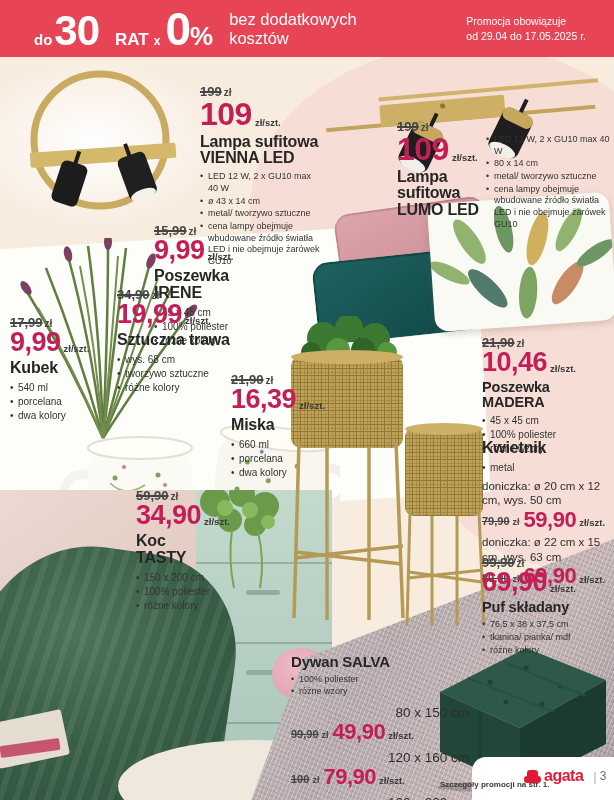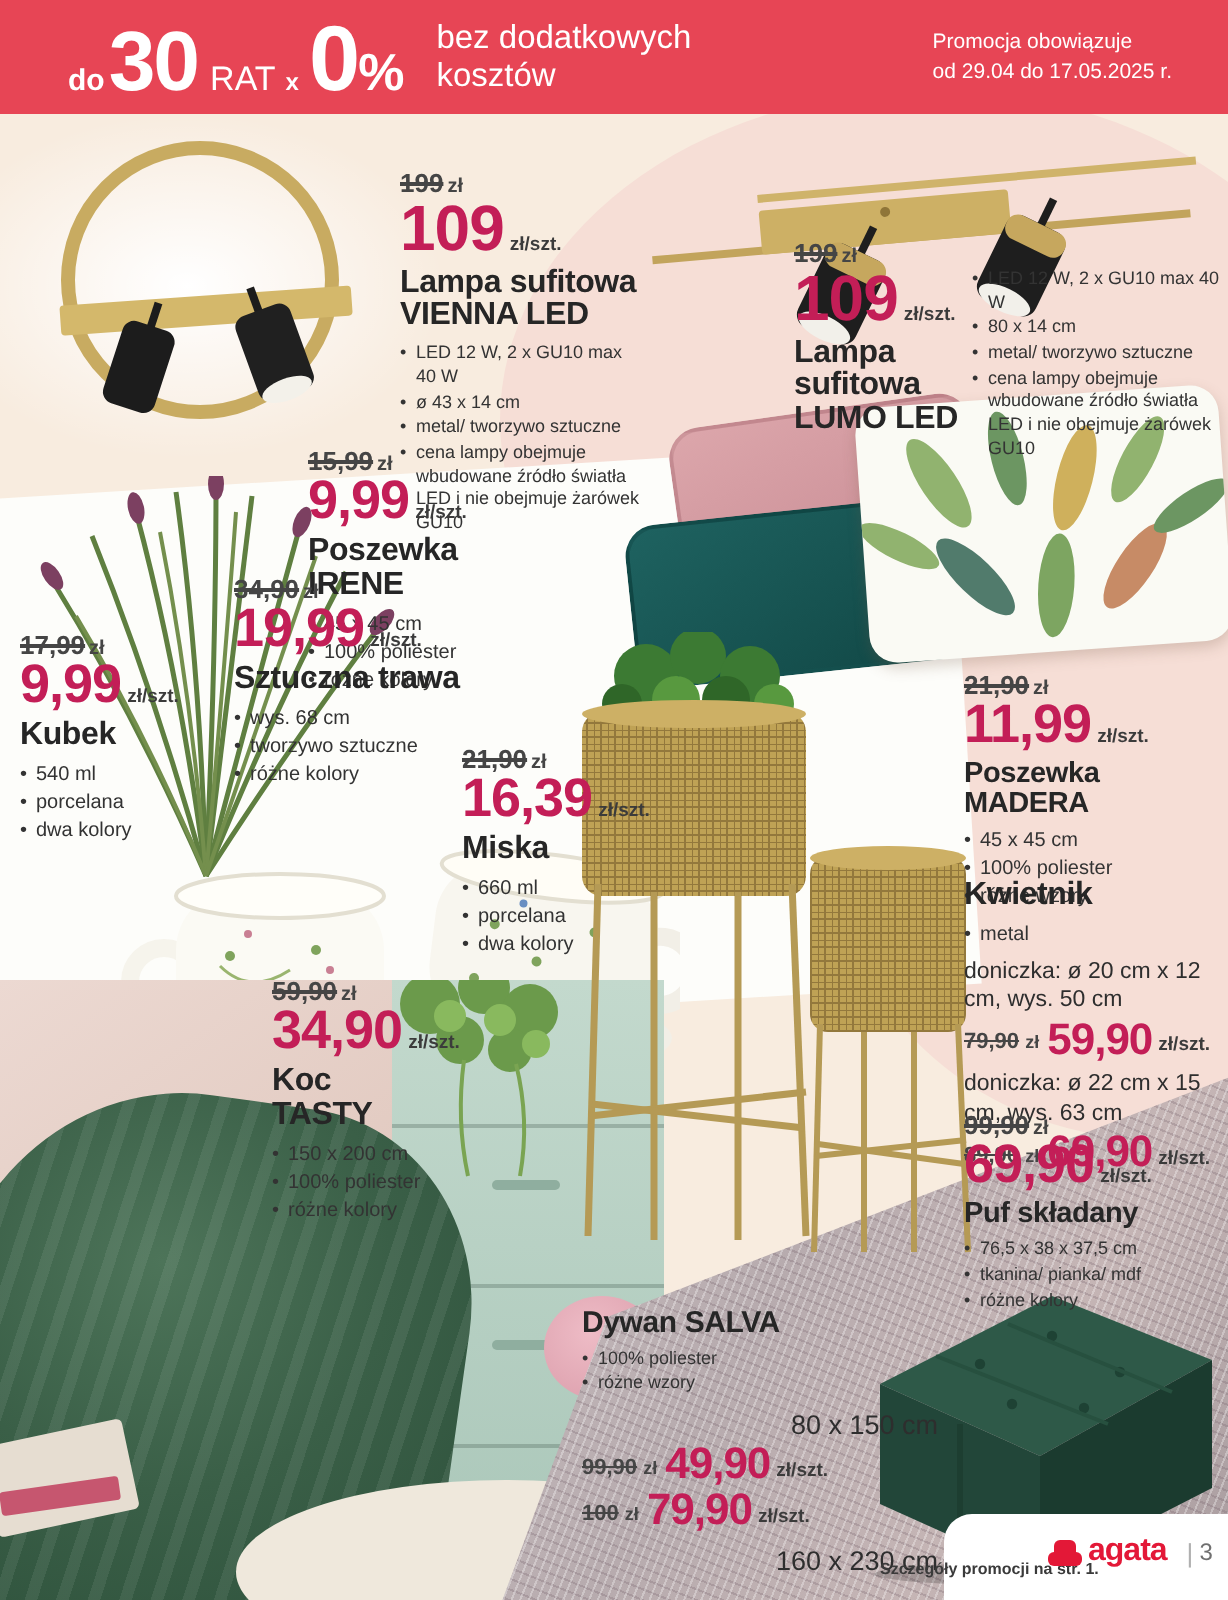--- a/index.html
+++ b/index.html
@@ -6,21 +6,21 @@
   body { background:#ffffff; font-family:"Liberation Sans", sans-serif; }
   .page { position:relative; width:614px; height:800px; overflow:hidden;
           background:#f8ecdf; font-family:"Liberation Sans", sans-serif; }
 
   
   .banner { position:absolute; top:0; left:0; width:614px; height:57px;
             background:#e74555; color:#fff; display:flex; align-items:center; z-index:30; }
   .rates { display:flex; align-items:baseline; margin-left:34px; white-space:nowrap; }
   .w-do  { font-size:15px; font-weight:700; margin-right:2px; }
   .w-30  { font-size:42px; font-weight:700; line-height:1; letter-spacing:-1px; }
-  .w-rat { font-size:17px; font-weight:400; margin-left:6px; }
+  .w-rat { font-size:17px; font-weight:700; margin-left:16px; }
   .w-x   { font-size:12px; font-weight:700; margin:0 5px; }
   .w-0   { font-size:46px; font-weight:700; line-height:1; letter-spacing:-1px; }
   .w-pct { font-size:26px; font-weight:700; }
   .no-costs { margin-left:16px; font-size:16.5px; line-height:1.12; width:175px; }
   .promo-period { margin-left:auto; margin-right:28px; font-size:10.5px; line-height:1.4; text-align:left; }
 
   
   .blob { position:absolute; background:#f6ded6; border-radius:50%; z-index:1; }
   .blob1 { left:250px; top:45px;  width:430px; height:330px; }
   .blob2 { left:420px; top:290px; width:320px; height:280px; }
@@ -474,21 +474,21 @@
     <ul class="feats f10">
       <li>660 ml</li>
       <li>porcelana</li>
       <li>dwa kolory</li>
     </ul>
   </div>
 
   <div class="pblock" id="b-madera">
     <div class="old"><span class="num">21,90</span><span class="cur">zł</span></div>
     <div class="price-row">
-        <span class="pr-mid">11,99</span>
+        <span class="pr-mid">10,46</span>
         <span class="unit">zł/szt.</span>
       </div>
     <div class="pname pname-sm">Poszewka MADERA</div>
     <ul class="feats f10">
       <li>45 x 45 cm</li>
       <li>100% poliester</li>
       <li>różne wzory</li>
     </ul>
   </div>
 
@@ -544,20 +544,21 @@
     <ul class="feats">
       <li>100% poliester</li>
       <li>różne wzory</li>
     </ul>
     <div class="dsize">80 x 150 cm</div>
     <div class="vrow">
       <span class="vold"><span class="num">99,90</span> <span class="cur">zł</span></span>
       <span class="vprice">49,90</span>
       <span class="unit">zł/szt.</span>
     </div>
+    <div class="dsize">120 x 160 cm</div>
     <div class="vrow">
       <span class="vold"><span class="num">100</span> <span class="cur">zł</span></span>
       <span class="vprice">79,90</span>
       <span class="unit">zł/szt.</span>
     </div>
     <div class="dsize">160 x 230 cm</div>
 
   </div>
 
   <div class="footer-details">Szczegóły promocji na str. 1.</div>

